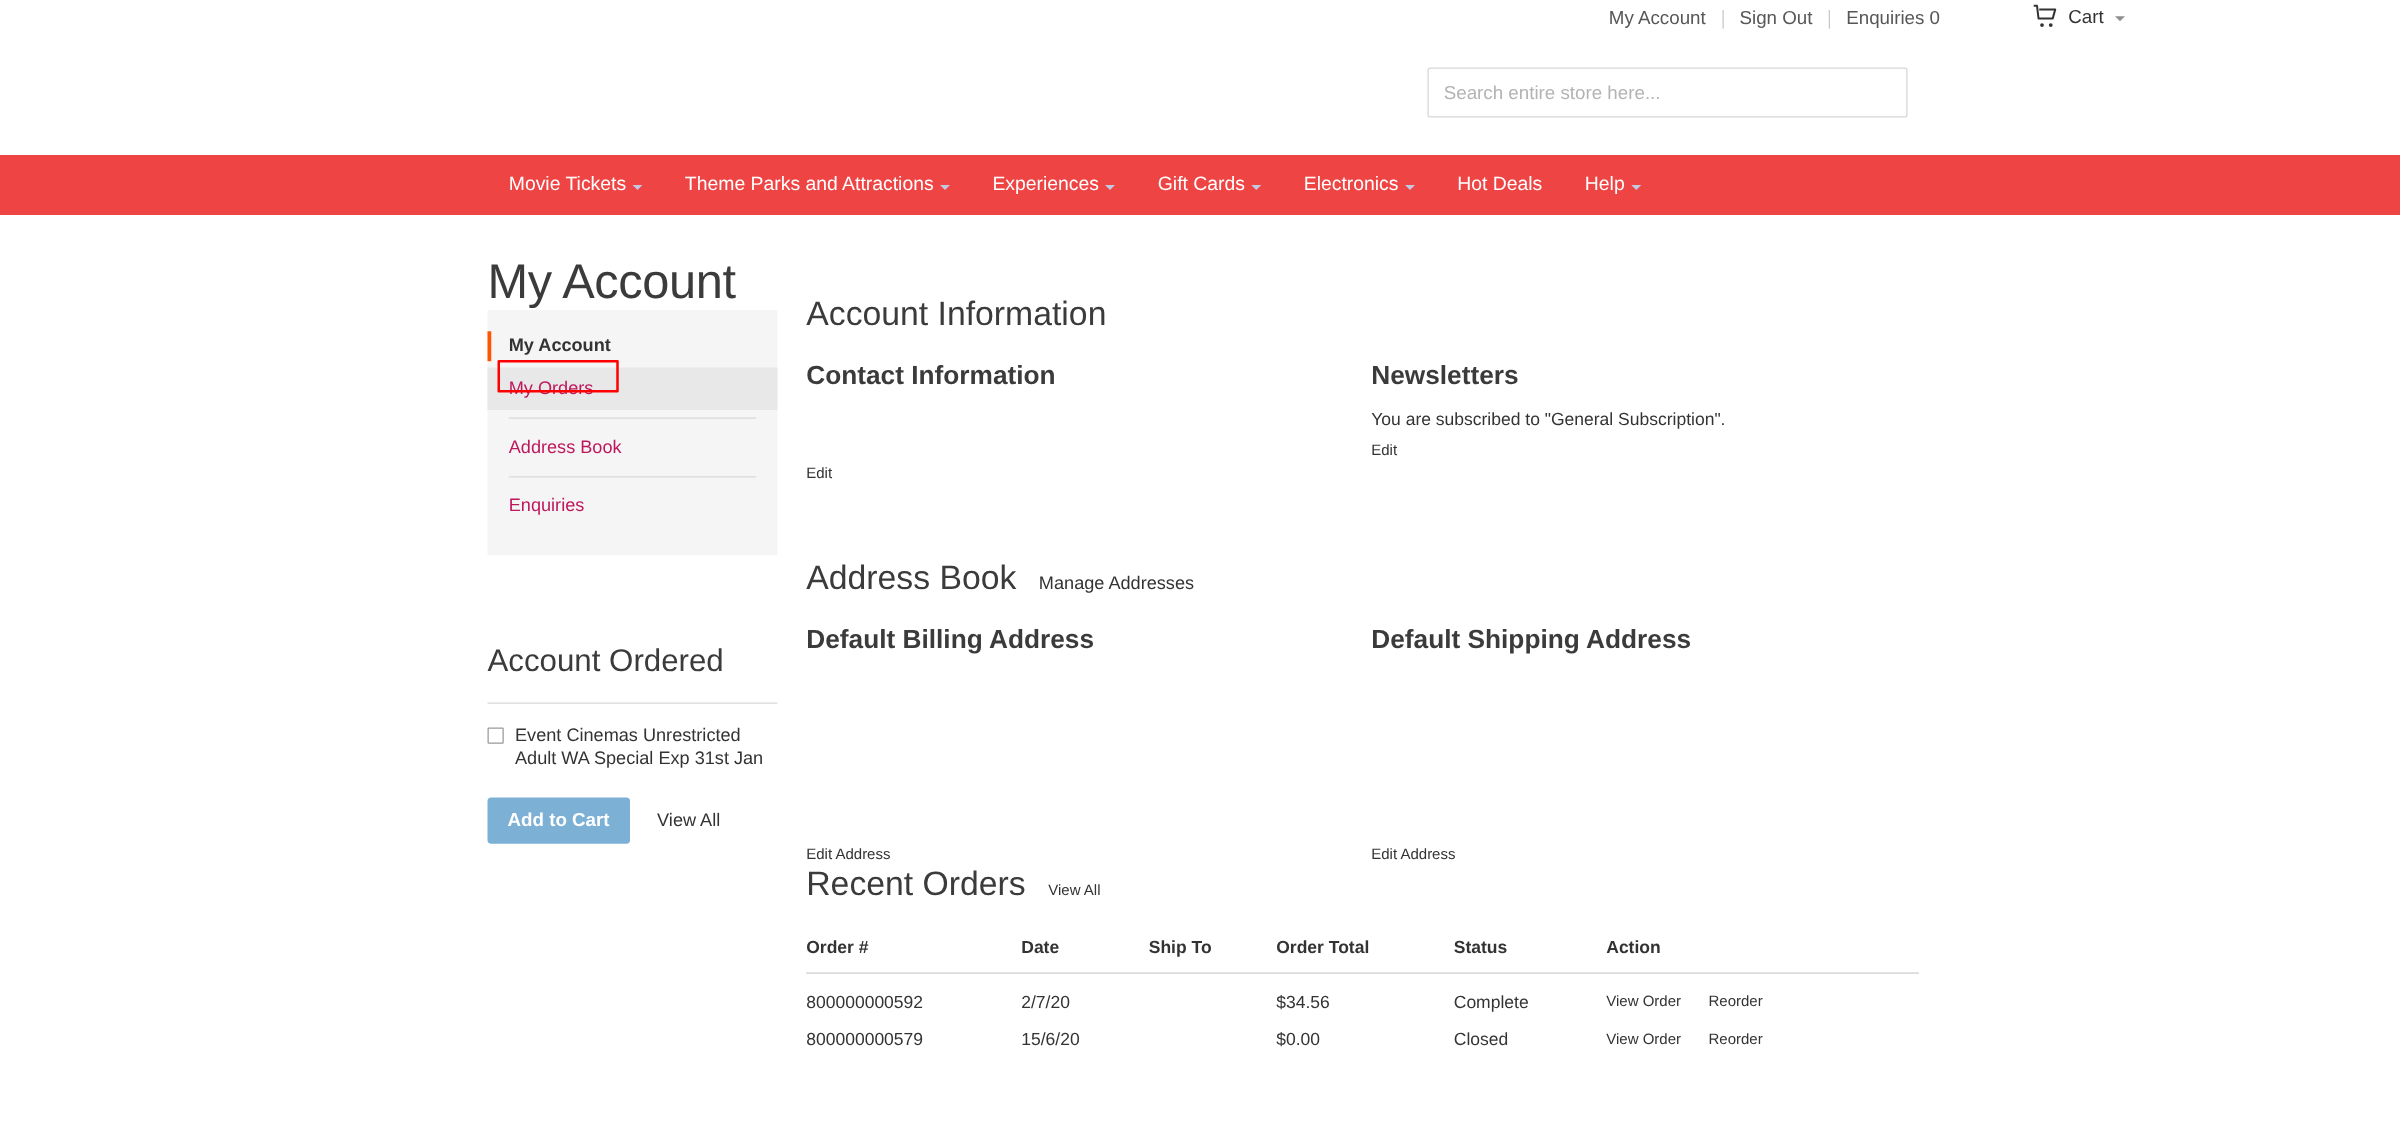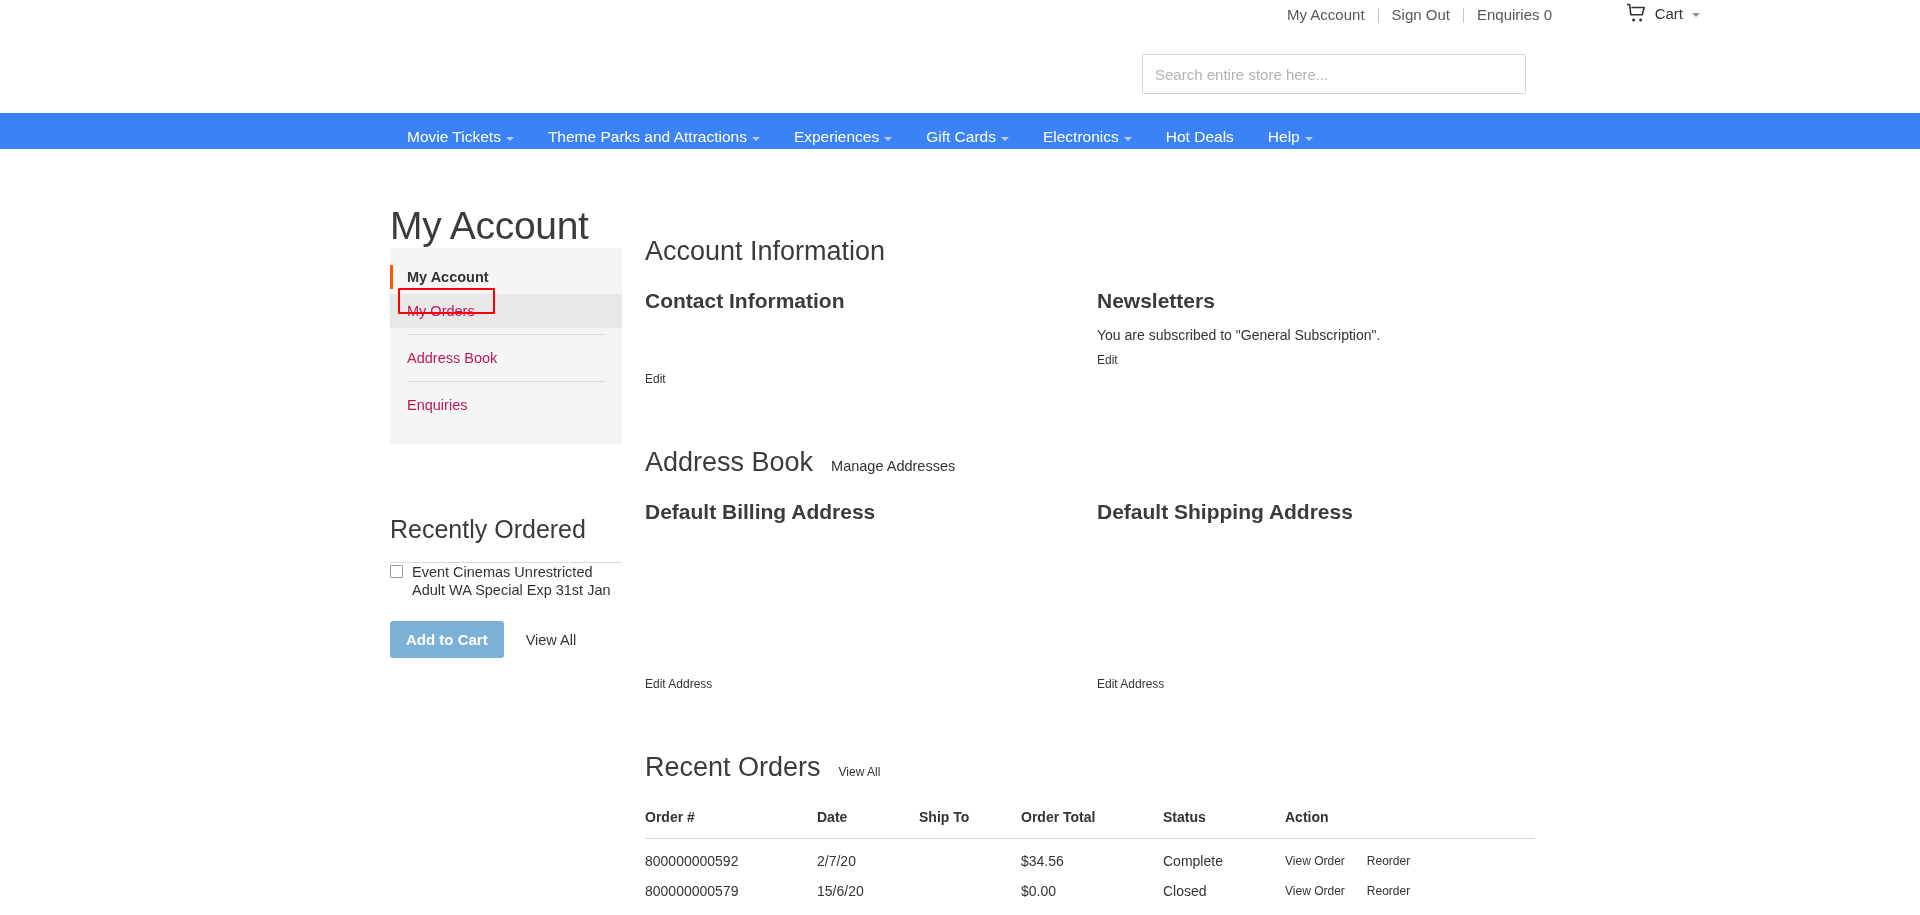--- a/index.html
+++ b/index.html
@@ -47,22 +47,22 @@
   }
   .search-input {
     width: 100%; height: 40px; border: 1px solid #d6d6d6; border-radius: 2px;
     background: #fff; padding: 0 12px; font-size: 15px; color: #c2410c;
     font-family: "Liberation Sans", sans-serif; outline: none;
   }
   .search-input::placeholder { color: #b3b3b3; }
 
   
   .mainnav {
-    position: absolute; top: 113px; left: 0; width: 1920px; height: 36px;
-    background: #3b82f6;
+    position: absolute; top: 124px; left: 0; width: 1920px; height: 48px;
+    background: #ef4444;
   }
   .mainnav-inner {
     position: absolute; left: 390px; top: 0; height: 48px;
     display: flex; align-items: center;
   }
   .nav-item {
     display: flex; align-items: center; gap: 5px;
     color: #ffffff; font-size: 15.5px; text-decoration: none;
     padding: 0 17px; height: 48px; line-height: 48px; white-space: nowrap;
   }
@@ -106,21 +106,21 @@
     border: 2px solid #ff0000; border-radius: 1px;
     pointer-events: none;
   }
 
   
   .recent-ordered {
     position: absolute; left: 390px; top: 515px; width: 232px;
   }
   .ro-title { font-size: 25px; font-weight: 300; color: #3b3b3b; }
   .ro-rule { height: 1px; background: #d9d9d9; margin-top: 18px; }
-  .ro-row { display: flex; align-items: flex-start; gap: 9px; }
+  .ro-row { display: flex; align-items: flex-start; gap: 9px; margin-top: 17px; }
   .ro-check {
     width: 13px; height: 13px; border: 1px solid #999; background: #fff;
     margin-top: 2px; flex: none; border-radius: 1px;
   }
   .ro-label { font-size: 14.5px; line-height: 18px; color: #333; }
   .ro-actions { display: flex; align-items: center; gap: 22px; margin-top: 22px; }
   .btn-add-cart {
     background: #7cb0d5; color: #fff; border: none; border-radius: 3px;
     font-size: 15px; font-weight: bold; padding: 10px 16px;
     font-family: "Liberation Sans", sans-serif; cursor: pointer;
@@ -139,21 +139,21 @@
   .col-b { width: 438px; }
 
   .acct-info-head { margin-bottom: 22px; }
   .contact-body { height: 56px; }
 
   .addr-head-row { display: flex; align-items: baseline; gap: 18px; margin-bottom: 22px; }
   .addr-manage { font-size: 14.5px; color: #333; text-decoration: none; cursor:pointer;}
   .addr-body { height: 150px; }
 
   
-  .orders-sec { margin-top: 60px; }
+  .orders-sec { }
   .orders-head-row { display: flex; align-items: baseline; gap: 18px; margin-bottom: 26px; }
   table.orders { width: 890px; border-collapse: collapse; }
   table.orders th {
     text-align: left; font-size: 14px; font-weight: bold; color: #333;
     padding: 0 0 13px 0; border-bottom: 1px solid #d9d9d9;
   }
   table.orders td {
     text-align: left; font-size: 14px; color: #333; padding: 14px 0 0 0;
   }
   .col-order { width: 172px; }
@@ -241,21 +241,21 @@
       <span>Address Book</span>
     </div>
     <div class="side-sep"></div>
     <div class="side-item">
       <span>Enquiries</span>
     </div>
   </aside>
   <div class="annotation-box"></div>
 
   <section class="recent-ordered">
-    <div class="ro-title">Recently Ordered</div>
+    <div class="ro-title">Account Ordered</div>
     <div class="ro-rule"></div>
     <div class="ro-row">
       <span class="ro-check"></span>
       <span class="ro-label">Event Cinemas Unrestricted Adult WA Special Exp 31st Jan</span>
     </div>
     <div class="ro-actions">
       <button class="btn-add-cart">Add to Cart</button>
       <a class="link" href="#">View All</a>
     </div>
   </section>

